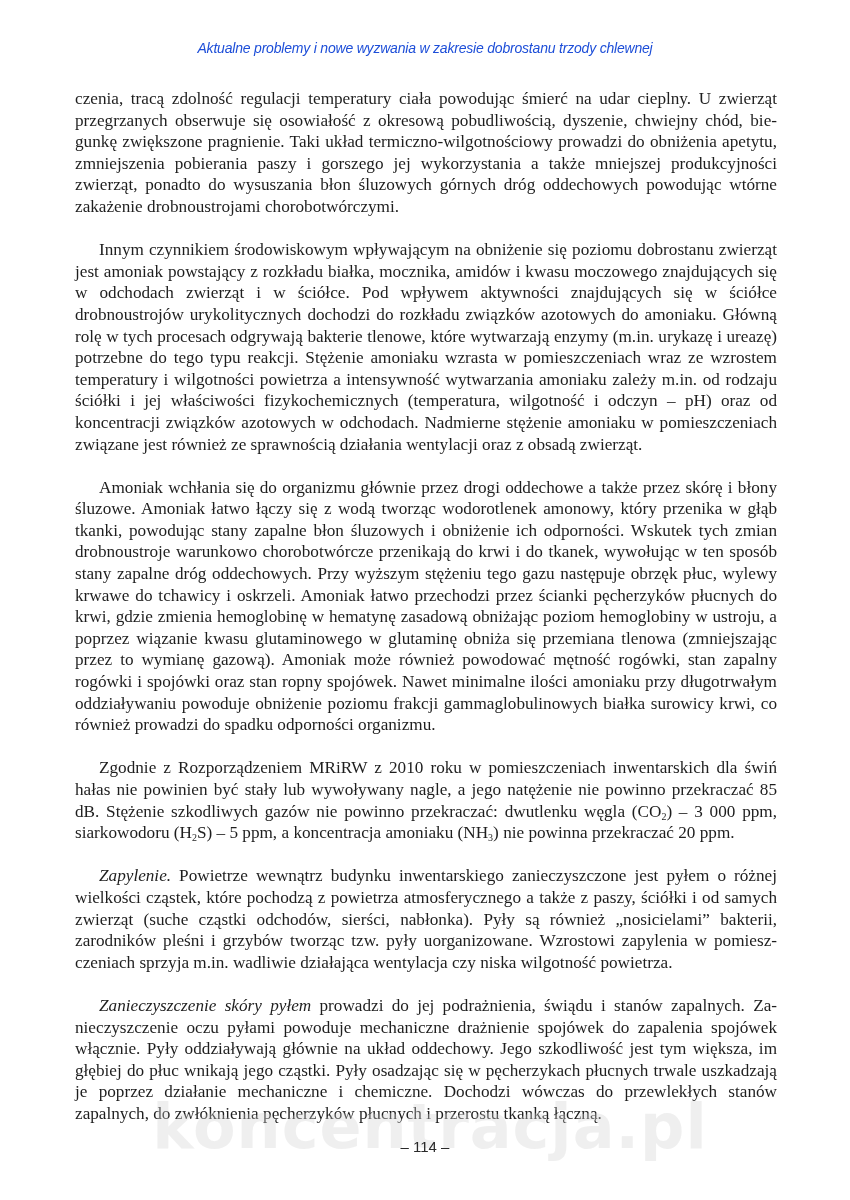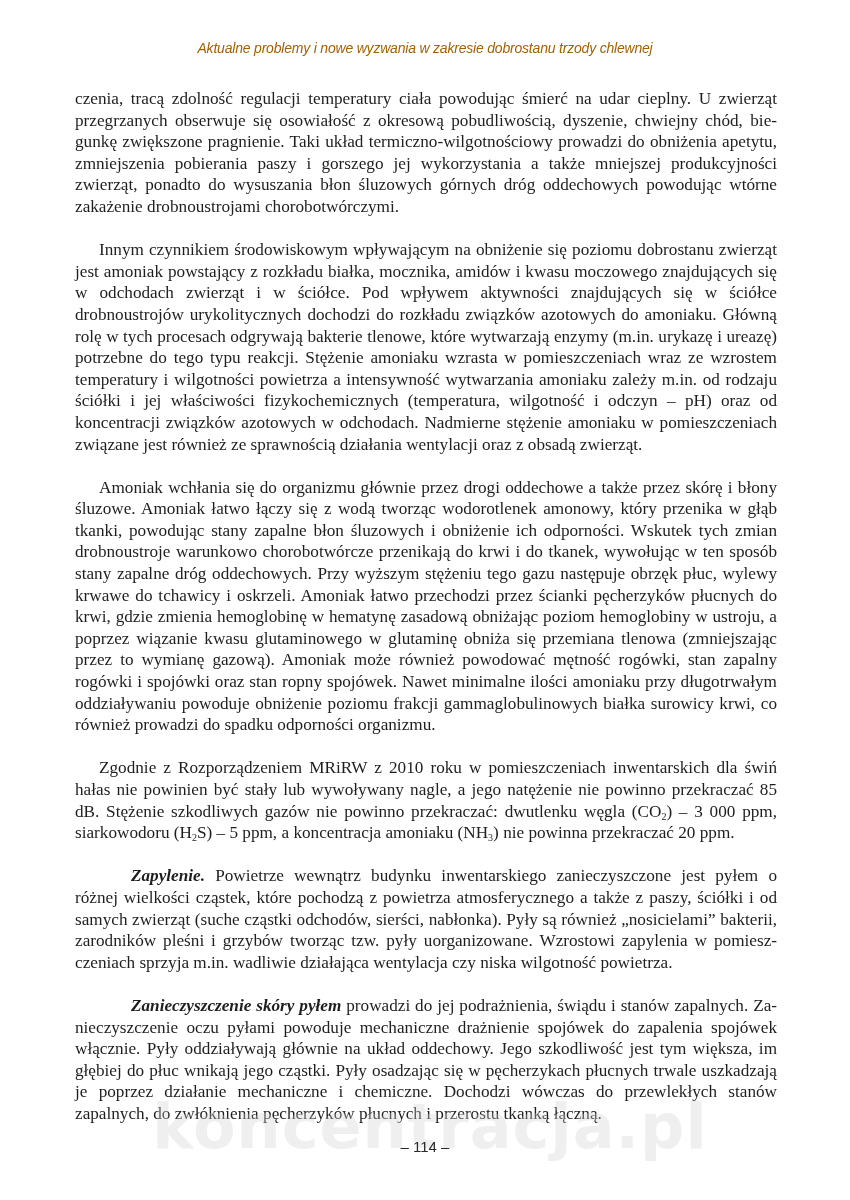--- a/index.html
+++ b/index.html
@@ -17,21 +17,21 @@
     .running-head {
       position: absolute;
       top: 40px;
       left: 0;
       width: 850px;
       text-align: center;
       font-family: "Liberation Sans", sans-serif;
       font-style: italic;
       font-size: 14px;
       letter-spacing: -0.2px;
-      color: #a16207;
+      color: #1d4ed8;
     }
     .content {
       position: absolute;
       top: 88px;
       left: 75px;
       width: 702px;
       font-family: "Liberation Serif", serif;
       font-size: 17.2px;
       line-height: 21.6px;
       text-align: justify;
@@ -39,23 +39,22 @@
     }
     .para {
       margin: 0 0 21.6px 0;
       text-indent: 24px;
       hyphens: manual;
     }
     .para.first {
       text-indent: 0;
     }
     .para .lead {
-      font-weight: bold;
+      font-weight: normal;
       font-style: italic;
-      margin-left: 32px;
     }
     sub {
       font-size: 10px;
       line-height: 0;
       vertical-align: -3px;
     }
     .watermark {
       position: absolute;
       top: 1090px;
       left: 110px;

